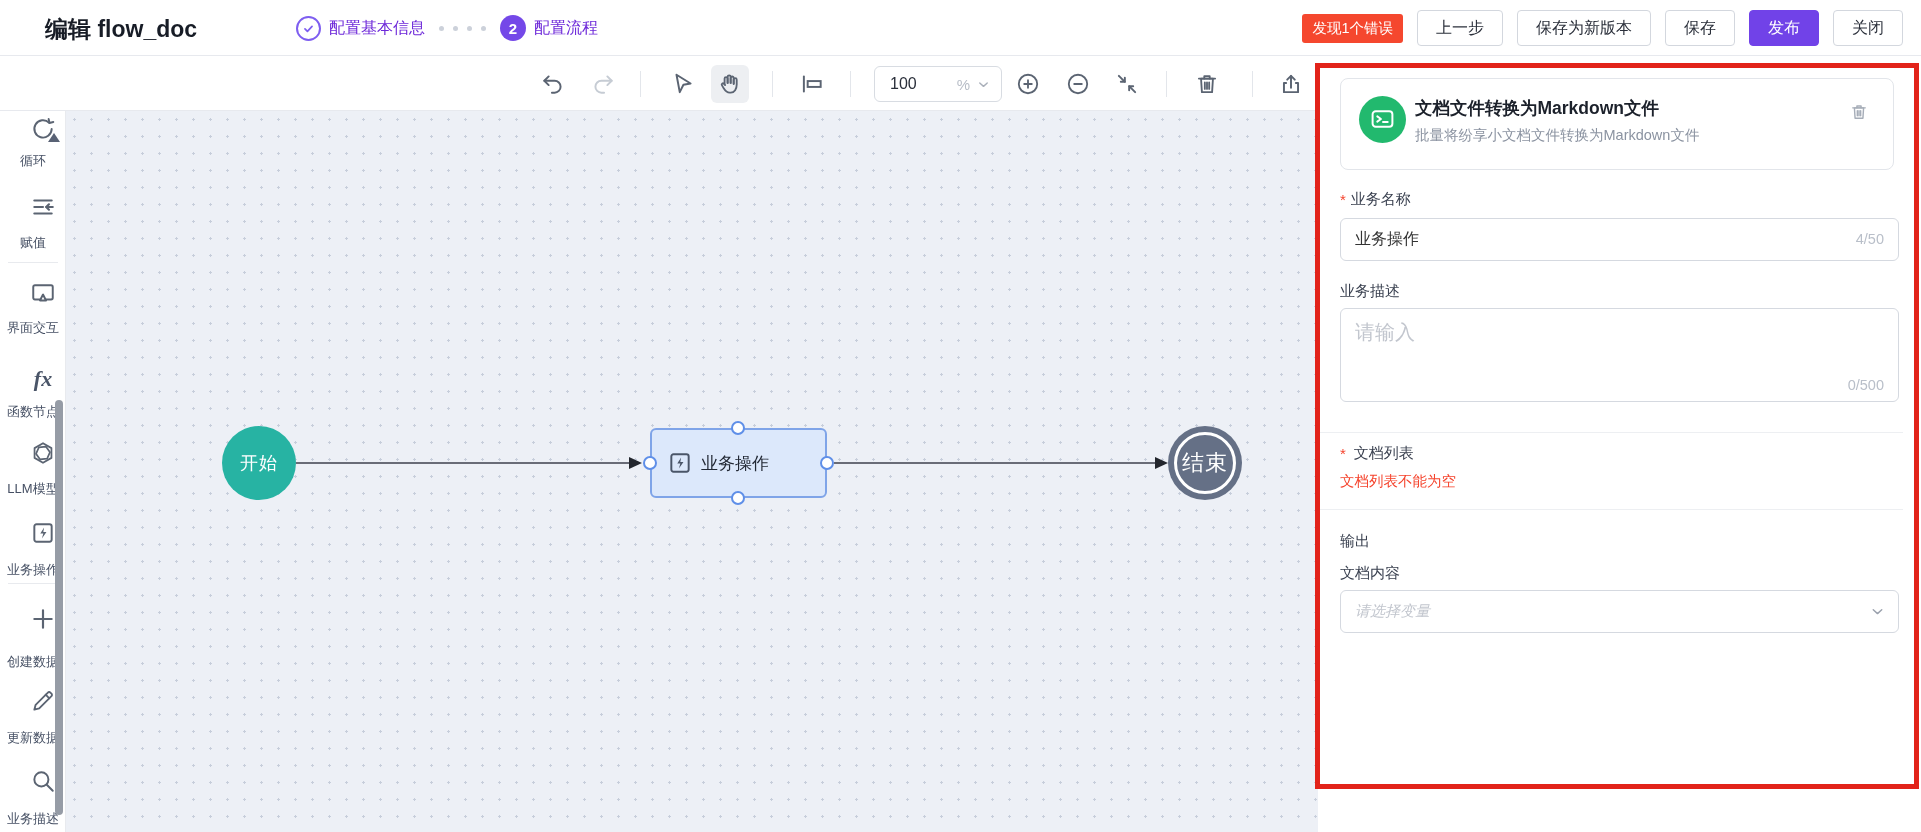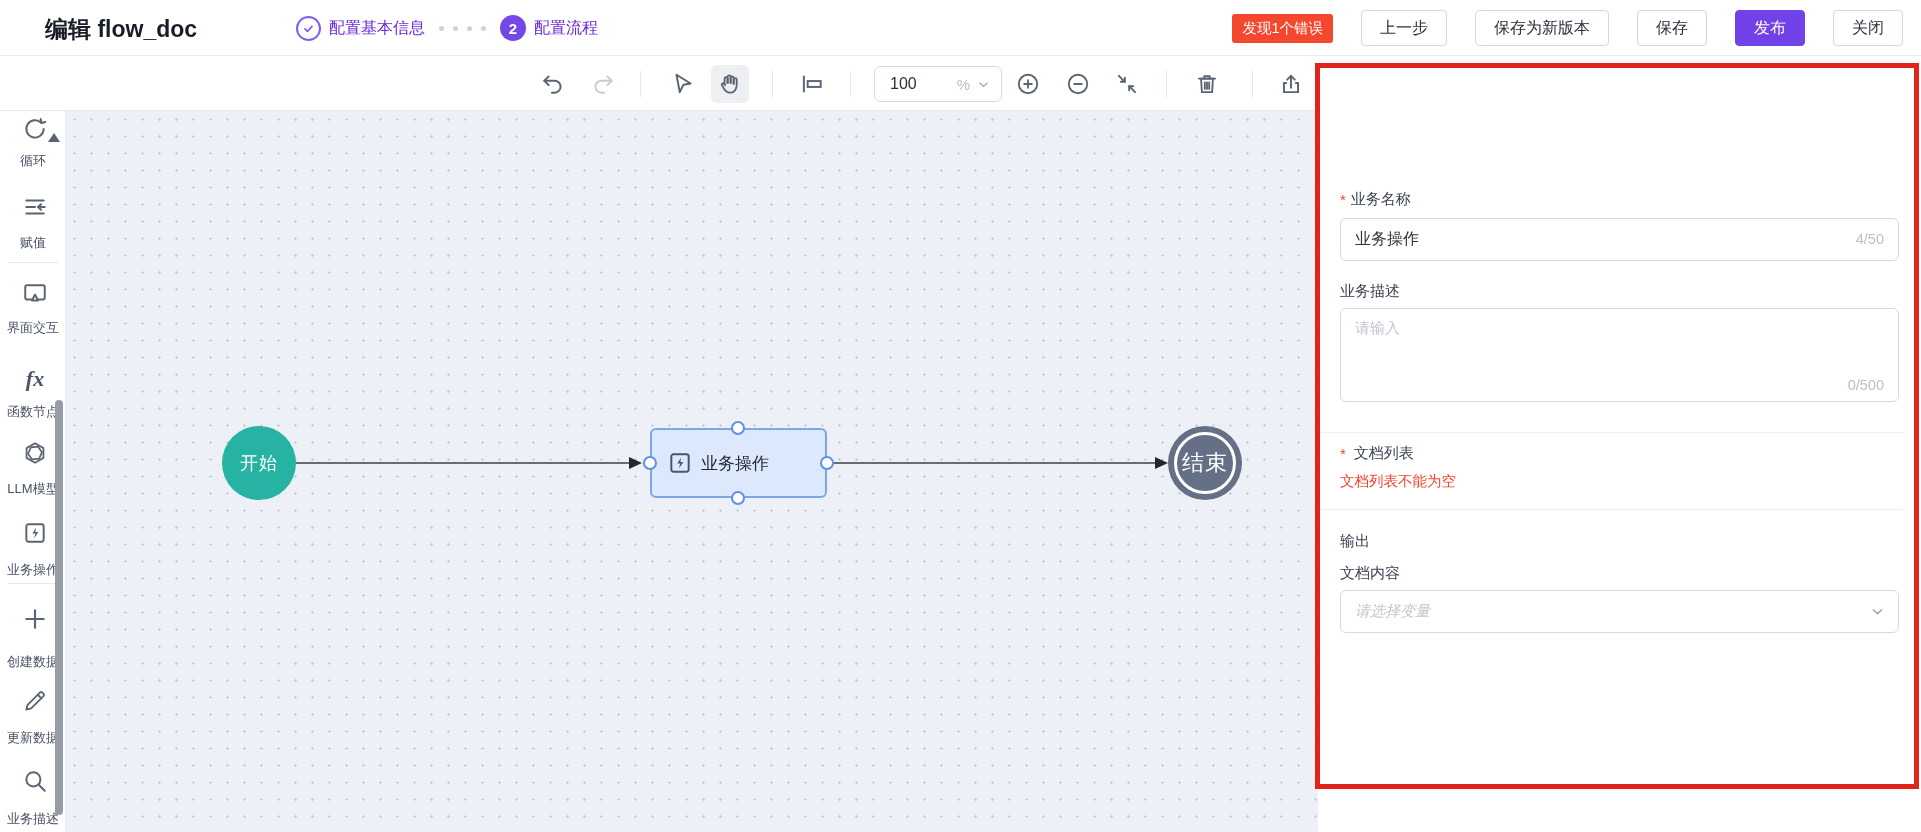--- a/index.html
+++ b/index.html
@@ -12,21 +12,21 @@
             background:#fff; border-bottom:1px solid #e7e9ee; z-index:20; }
   .page-title { position:absolute; left:45px; top:14px; font-size:23px; font-weight:600; color:#171c26; }
   .steps { position:absolute; left:296px; top:0; height:56px; display:flex; align-items:center; }
   .step-circle-done { width:25px; height:25px; border:2px solid #7e5ef0; border-radius:50%;
                       display:flex; align-items:center; justify-content:center; background:#fff; }
   .step-label { font-size:16px; color:#6d28d9; font-weight:500; margin-left:8px; }
   .step-dots { display:flex; gap:9px; margin:0 14px; }
   .step-dots i { width:5px; height:5px; border-radius:50%; background:#ccd1da; }
   .step-circle-active { width:26px; height:26px; border-radius:50%; background:#7448e8; color:#fff;
                         font-size:15px; font-weight:700; display:flex; align-items:center; justify-content:center; }
-  .hdr-right { position:absolute; right:18px; top:0; height:56px; display:flex; align-items:center; gap:28px;margin-left:24px; }
+  .hdr-right { position:absolute; right:18px; top:0; height:56px; display:flex; align-items:center; gap:14px;margin-left:24px; }
   .err-badge { background:#f5472e; color:#fff; font-size:14.5px; padding:5px 10px; border-radius:3px; cursor:pointer; }
   .hbtn { height:36px; padding:0 18px; border:1px solid #d3d7de; border-radius:4px; background:#fff;
           font-size:16px; color:#2a2f3a; display:flex; align-items:center; cursor:pointer; white-space:nowrap;
           font-family:inherit; }
   .hbtn.primary { background:#7142e8; border-color:#7142e8; color:#fff; }
 
   
   .toolbar { position:absolute; left:0; top:56px; width:1318px; height:55px; background:#fff;
              border-bottom:1px solid #e7e9ee; z-index:10; }
   .tb { position:absolute; top:13px; width:30px; height:30px; display:flex; align-items:center;
@@ -37,21 +37,21 @@
                  border-radius:6px; display:flex; align-items:center; justify-content:center; cursor:pointer; }
   .zoombox { position:absolute; left:874px; top:10px; width:128px; height:36px; border:1px solid #d8dce2;
              border-radius:6px; display:flex; align-items:center; cursor:pointer; }
   .zoombox .zv { font-size:16px; color:#2a2f3a; margin-left:15px; }
   .zoombox .zu { font-size:15px; color:#b7bdc7; margin-left:auto; }
   .zoombox .zc { margin:0 10px 0 6px; display:flex; }
 
   
   .sidebar { position:absolute; left:0; top:111px; width:66px; height:721px; background:#fff;
              border-right:1px solid #e8eaee; overflow:hidden; z-index:5; }
-  .s-icon { position:absolute; left:22px; width:26px; height:26px; cursor:pointer; }
+  .s-icon { position:absolute; left:30px; width:26px; height:26px; cursor:pointer; }
   .s-icon svg { width:26px; height:26px; }
   .s-label { position:absolute; left:0; width:66px; text-align:center; font-size:13px; color:#465064; cursor:pointer; }
   .s-div { position:absolute; left:8px; width:50px; height:1px; background:#e8eaee; }
   .s-up { position:absolute; left:48px; top:22px; width:0; height:0; border-left:6px solid transparent;
           border-right:6px solid transparent; border-bottom:9px solid #596275; cursor:pointer; }
   .s-thumb { position:absolute; left:55px; top:289px; width:8px; height:415px; background:#969ca6;
              border-radius:4px; cursor:pointer; }
   .fx-glyph { font-size:22px; font-style:italic; font-weight:700; color:#4a5568;
               font-family:"Liberation Serif","DejaVu Serif",serif; }
 
@@ -87,21 +87,21 @@
 
   .f-label { position:absolute; left:22px; font-size:15px; color:#3a4150; display:flex; align-items:center; }
   .req { color:#f5432c; margin-right:5px; font-size:15px; }
   .f-input { position:absolute; left:22px; width:559px; height:43px; border:1px solid #d5d9e0; border-radius:6px;
              background:#fff; }
   .f-input input { width:100%; height:100%; border:none; outline:none; background:transparent; padding:0 60px 0 14px;
                    font-size:16px; color:#333; font-family:inherit; }
   .counter { position:absolute; right:14px; font-size:14.5px; color:#b9bfc9; }
   .f-area { position:absolute; left:22px; width:559px; height:94px; border:1px solid #d5d9e0; border-radius:6px; }
   .f-area textarea { width:100%; height:70px; border:none; outline:none; resize:none; background:transparent;
-                     padding:10px 14px; font-size:15px; color:#8b5cf6; font-family:Liberation Mono, monospace; }
+                     padding:10px 14px; font-size:20px; color:#8b5cf6; font-family:Liberation Mono, monospace; }
   .f-area textarea::placeholder { color:#c2c6ce; }
   .p-div { position:absolute; left:0; width:585px; height:1px; background:#edeff2; }
   .err-text { position:absolute; left:22px; font-size:14.5px; color:#f5432c; }
   .f-select { position:absolute; left:22px; width:559px; height:43px; border:1px solid #d5d9e0; border-radius:6px;
               display:flex; align-items:center; cursor:pointer; background:#fff; }
   .f-select .ph { margin-left:14px; font-size:15px; color:#c2c6ce; }
   .f-select .chev { margin-left:auto; margin-right:12px; display:flex; }
 
   .red-box { position:absolute; left:1315px; top:63px; width:604px; height:726px; border:5px solid #e2231a;
              z-index:60; pointer-events:none; }
@@ -329,20 +329,39 @@
     <div class="port" style="left:577px; top:345px;"></div>
     <div class="port" style="left:754px; top:345px;"></div>
 
     <div class="node-end">
       <div class="ring"></div>
       <div class="lbl">结束</div>
     </div>
   </div>
 
   <div class="panel">
+    <div class="card">
+      <div class="card-ic">
+        <svg viewBox="0 0 24 24" width="25" height="25" fill="none" stroke="#fff" stroke-width="1.9" stroke-linecap="round" stroke-linejoin="round">
+          <rect x="2.5" y="4" width="19" height="15" rx="3"></rect>
+          <polyline points="7,9 10.5,11.5 7,14"></polyline>
+            <path d="M12.5 14.5h4.5"></path>
+          </svg>
+      </div>
+      <div class="card-title">文档文件转换为Markdown文件</div>
+      <div class="card-sub">批量将纷享小文档文件转换为Markdown文件</div>
+      <div class="card-trash">
+        <svg viewBox="0 0 24 24" width="20" height="20" fill="none" stroke="#a6adb8" stroke-width="1.7" stroke-linecap="round" stroke-linejoin="round">
+          <path d="M4.5 7h15"></path>
+            <path d="M9.5 7V4.8h5V7"></path>
+            <path d="M6.5 7l.8 12.5h9.4L17.5 7z"></path>
+          <path d="M10 10.5v6M12 10.5v6M14 10.5v6"></path>
+          </svg>
+      </div>
+    </div>
 
     <div class="f-label" style="top:134px;">
       <span class="req">*</span>
       <span>业务名称</span>
     </div>
     <div class="f-input" style="top:162px;">
       <input value="业务操作" style="">
       <span class="counter" style="top:12px;">4/50</span>
     </div>
 

